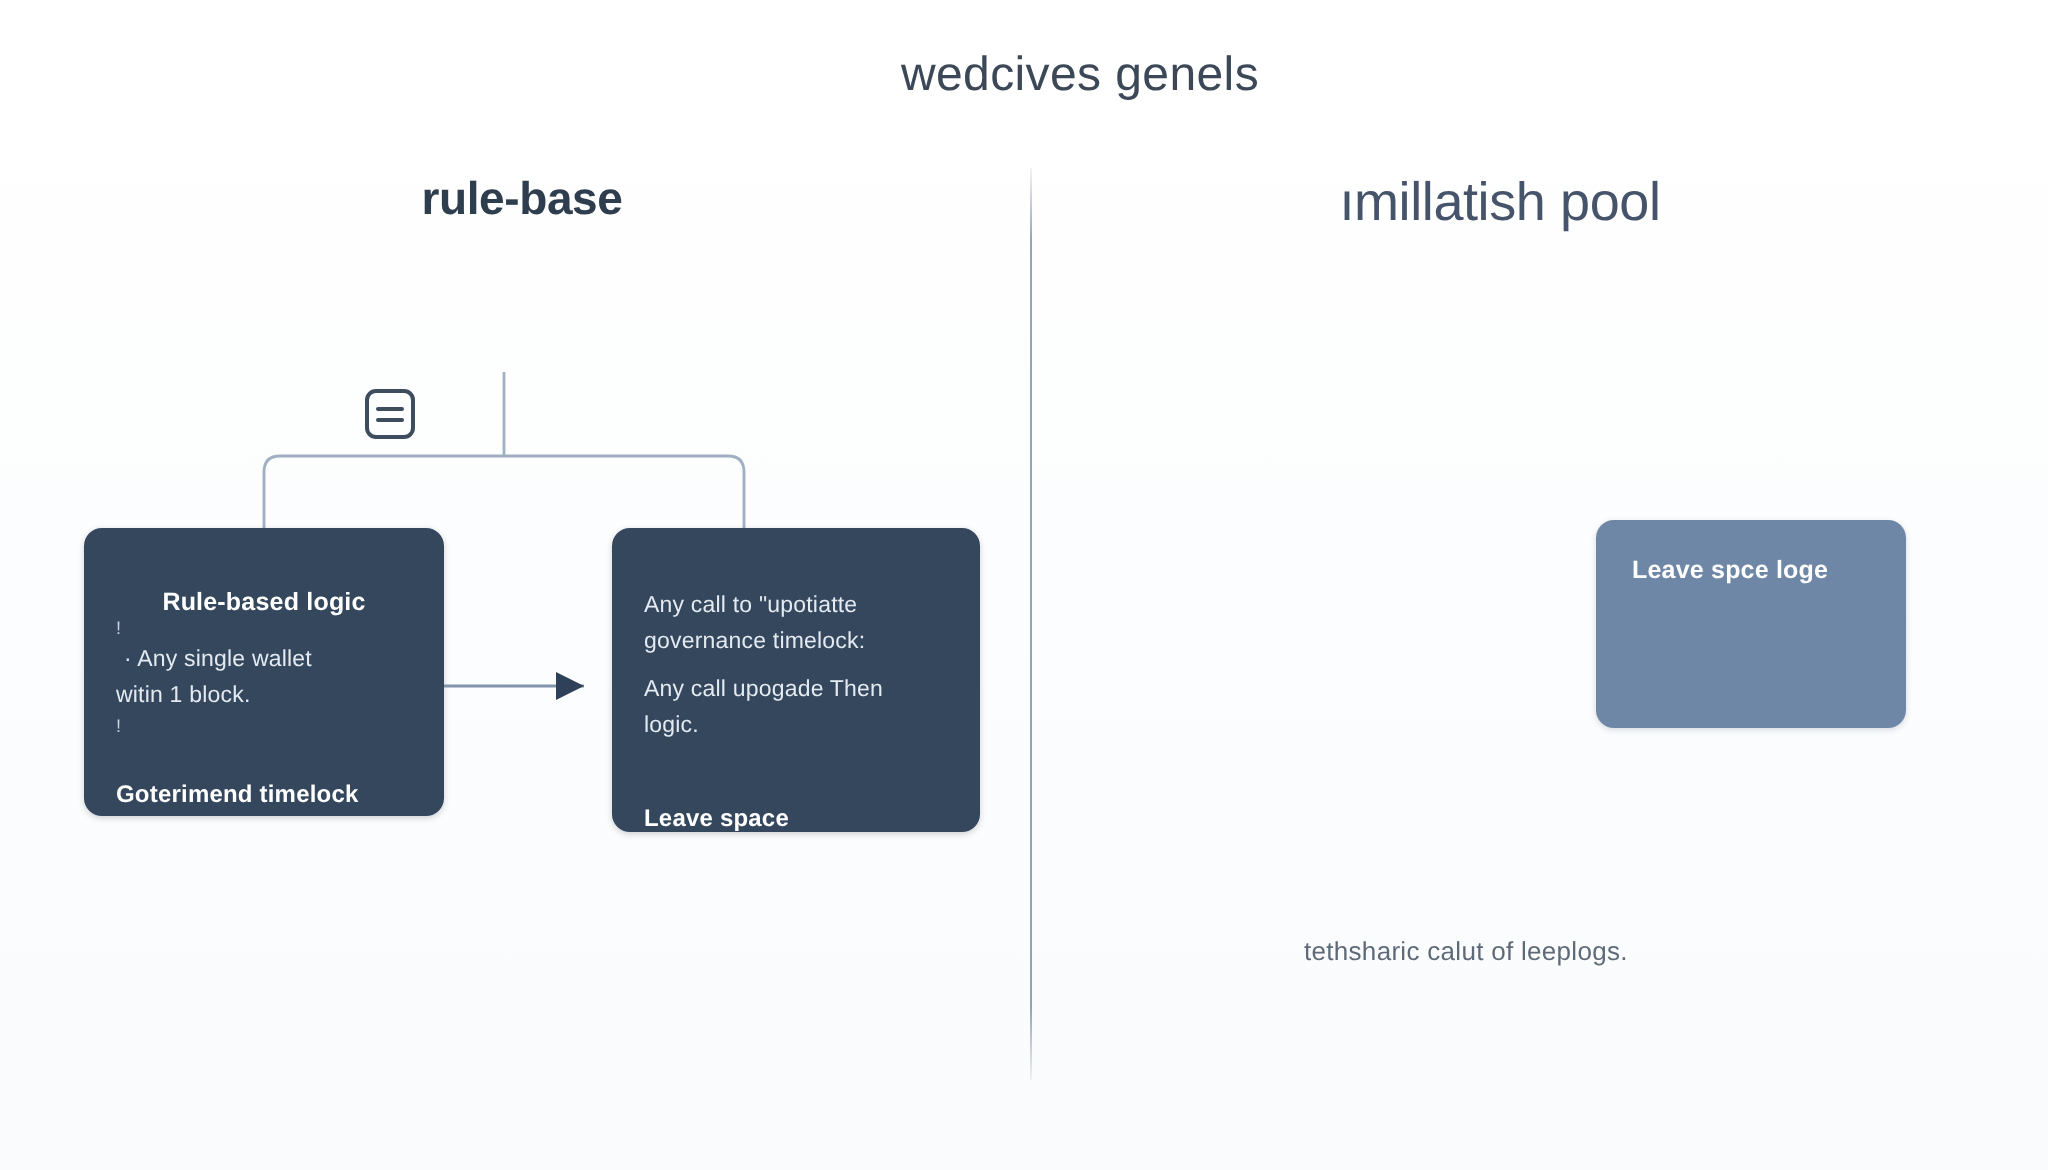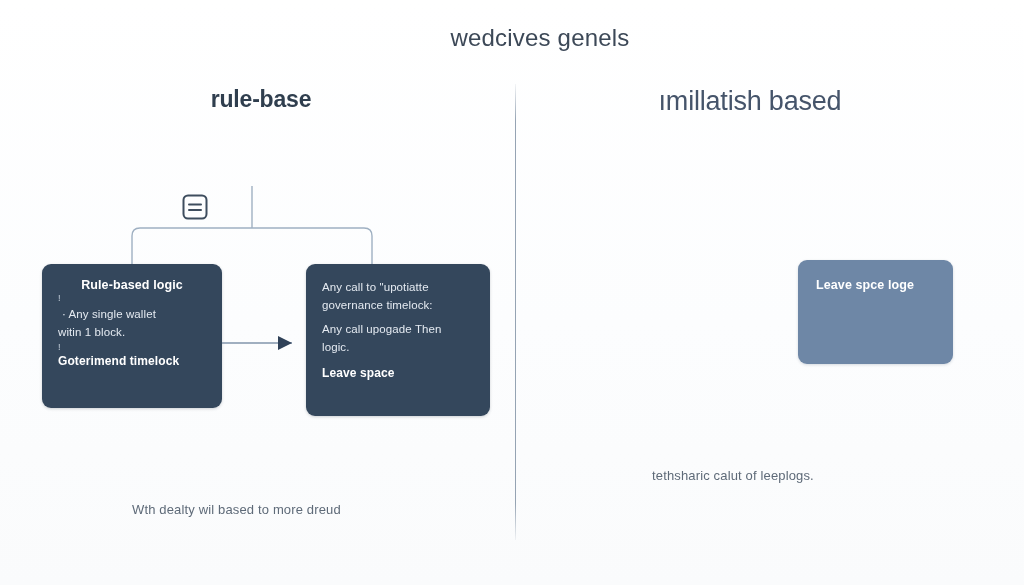--- a/index.html
+++ b/index.html
@@ -96,21 +96,21 @@
   
   .card {
     position: absolute;
     border-radius: 9px;
     box-sizing: border-box;
     color: #ffffff;
   }
   .card-dark {
     background: #34475c;
     box-shadow: 0 1px 3px rgba(35,50,66,0.22);
-    padding: 14px 16px 12px 16px;
+    padding: 30px 16px 12px 16px;
   }
   .card-1 { left: 42px;  top: 264px; width: 180px; height: 144px; }
   .card-2 { left: 306px; top: 264px; width: 184px; height: 152px; }
 
   .card-3 {
     left: 798px; top: 260px; width: 155px; height: 104px;
     background: #6e87a6;
     box-shadow: 0 1px 3px rgba(60,80,105,0.20);
     padding: 18px 14px 12px 18px;
   }
@@ -131,20 +131,21 @@
     letter-spacing: 0.1px;
     white-space: nowrap;
   }
   .card-line.tiny { font-size: 9px; line-height: 13px; color: #c9d4df; }
   .card-line.bullet { padding-left: 4px; }
   .card-bold {
     font-size: 12px;
     font-weight: 700;
     color: #ffffff;
     letter-spacing: 0.1px;
+    margin-top: 20px;
   }
   .spacer-6 { height: 6px; }
   .spacer-10 { height: 10px; }
 
   
   .arrow {
     position: absolute;
     left: 222px;
     top: 334px;
     width: 88px;
@@ -166,21 +167,21 @@
   .caption-right-2{ left: 618px; top: 459px; }
 </style>
 </head>
 <body>
 
 <div class="canvas">
 
   <div class="main-title">wedcives genels</div>
 
   <div class="heading-left">rule-base</div>
-  <div class="heading-right">ımillatish based</div>
+  <div class="heading-right">ımillatish pool</div>
 
   <div class="divider"></div>
 
   <div class="root-icon">
     <svg width="34" height="34" viewBox="0 0 34 34" fill="none">
       <rect x="5.5" y="5.5" width="23" height="23" rx="4.5" stroke="#3e4d5e" stroke-width="2"></rect>
       <line x1="11" y1="14.5" x2="23" y2="14.5" stroke="#3e4d5e" stroke-width="2" stroke-linecap="round"></line>
       <line x1="11" y1="20" x2="23" y2="20" stroke="#3e4d5e" stroke-width="2" stroke-linecap="round"></line>
     </svg>
   </div>
@@ -215,16 +216,15 @@
     <div class="card-line">Any call upogade Then</div>
     <div class="card-line">logic.</div>
     <div class="spacer-10"></div>
     <div class="card-bold">Leave space</div>
   </div>
 
   <div class="card card-3">
     <div class="card-title">Leave spce loge</div>
   </div>
 
-  <div class="caption caption-left">Wth  dealty wil based to more dreud</div>
   <div class="caption caption-right-1">tethsharic calut of leeplogs.</div>
 
 </div>
 
 </body></html>

